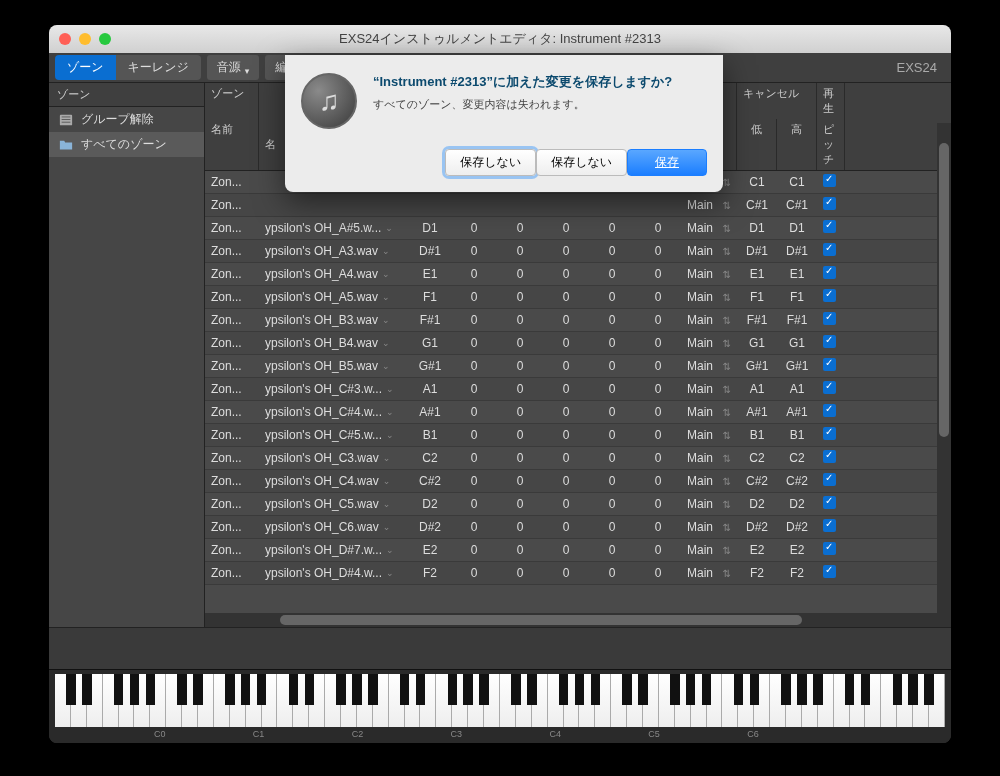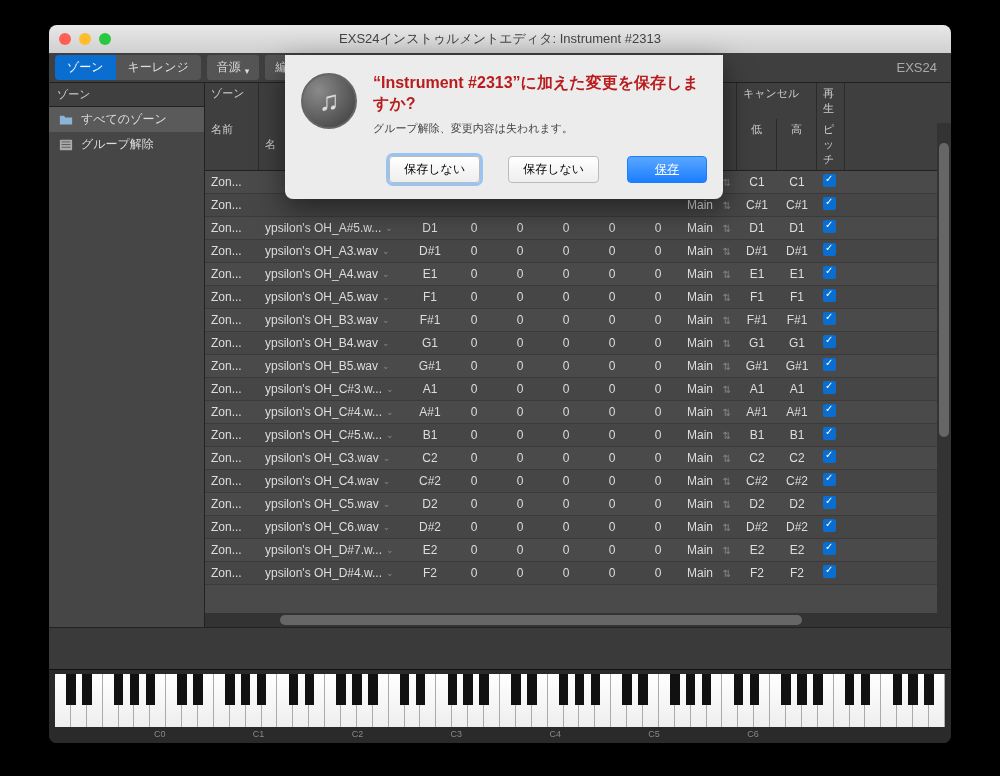--- a/index.html
+++ b/index.html
@@ -50,23 +50,23 @@
 .piano { height: 74px; background: #2a2a2a; display: flex; flex-direction: column; border-top: 1px solid #111; }
 .keys { flex: 1; display: flex; position: relative; background: #fff; margin: 4px 6px 0 6px; }
 .wkey { flex: 1; border-right: 1px solid #aaa; background: linear-gradient(#fff,#eee); position: relative; }
 .wkey:last-child { border-right: none; }
 .bkey { position: absolute; top: 0; height: 58%; background: #111; width: calc(100%/56 * 0.6); z-index: 2; }
 .oct-labels { display: flex; font-size: 9px; color: #888; padding: 2px 6px 4px 6px; }
 .oct-labels span { flex: 1; text-align: left; }
 .dialog-backdrop { position: absolute; left: 236px; top: 30px; width: 438px; background: #ececec; border-radius: 0 0 8px 8px; box-shadow: 0 10px 30px rgba(0,0,0,0.5); padding: 18px 16px 16px 16px; }
 .dlg-row { display: flex; gap: 16px; }
 .dlg-icon { width: 56px; height: 56px; background: radial-gradient(circle at 30% 30%, #8a8a8a, #3a3a3a); border-radius: 50%; display: flex; align-items: center; justify-content: center; font-size: 28px; color: #ddd; flex-shrink: 0; border: 2px solid #666; }
-.dlg-text h3 { font-size: 16px; font-weight: 600; color: #b91c1c; margin-bottom: 6px; }
+.dlg-text h3 { font-size: 13px; font-weight: 600; color: #0c4a6e; margin-bottom: 6px; }
 .dlg-text p { font-size: 11px; color: #444; }
-.dlg-btns { display: flex; gap: 28px; margin-top: 20px; justify-content: flex-end; }
+.dlg-btns { display: flex; gap: 0; margin-top: 20px; justify-content: flex-end; }
 .dlg-btn { min-width: 80px; padding: 4px 14px; font-size: 12px; border-radius: 4px; border: 1px solid #bbb; background: linear-gradient(#fff,#eee); cursor: pointer; }
 .dlg-btn.primary { background: linear-gradient(#5aa7ff,#1b7eff); color: #fff; border-color: #1b7eff; text-decoration: underline; }
 .dlg-btn.focus { box-shadow: 0 0 0 3px rgba(0,122,255,0.35); }
 .vscroll { position: absolute; right: 0; top: 40px; bottom: 14px; width: 14px; background: #333; }
 .vscroll .thumb { position: absolute; top: 4%; height: 60%; left: 2px; width: 10px; background: #666; border-radius: 5px; }
 </style>
 </head>
 <body>
 
 <div class="window">
@@ -92,34 +92,34 @@
         <span>編集</span>
         <span class="chev">▾</span>
       </button>
     <div class="spacer"></div>
     <div class="brand">EXS24</div>
   </div>
 
   <div class="main">
     <div class="sidebar">
       <div class="sb-head">ゾーン</div>
-      <div class="sb-item selected">
-        <span class="sb-icon"><svg viewBox="0 0 16 16">
-              <path fill="#8ab4d8" d="M1 3h5l1 2h8v8H1z"></path>
-            </svg></span>
-        <span>すべてのゾーン</span>
-      </div>
       <div class="sb-item">
         <span class="sb-icon"><svg viewBox="0 0 16 16">
               <rect fill="#aaa" x="1" y="2" width="14" height="12" rx="1"></rect>
               <rect fill="#555" x="3" y="4" width="10" height="1"></rect>
               <rect fill="#555" x="3" y="7" width="10" height="1"></rect>
               <rect fill="#555" x="3" y="10" width="10" height="1"></rect>
             </svg></span>
         <span>グループ解除</span>
+      </div>
+      <div class="sb-item selected">
+        <span class="sb-icon"><svg viewBox="0 0 16 16">
+              <path fill="#8ab4d8" d="M1 3h5l1 2h8v8H1z"></path>
+            </svg></span>
+        <span>すべてのゾーン</span>
       </div>
     </div>
 
     <div class="table-wrap">
       <div class="thead">
         <div class="thead-row1">
           <div class="col-zone">ゾーン</div>
           <div style="width:150px"></div>
             <div style="width:42px"></div>
             <div style="width:46px"></div>
@@ -627,21 +627,21 @@
         <span>C6</span>
         <span></span>
       </div>
   </div>
 
   <div class="dialog-backdrop">
     <div class="dlg-row">
       <div class="dlg-icon">♫</div>
       <div class="dlg-text">
         <h3>“Instrument #2313”に加えた変更を保存しますか?</h3>
-        <p>グループ解除、変更内容は失われます。</p>
+        <p>すべてのゾーン、変更内容は失われます。</p>
       </div>
     </div>
     <div class="dlg-btns">
       <button class="dlg-btn focus">保存しない</button>
       <button class="dlg-btn">保存しない</button>
       <button class="dlg-btn primary">保存</button>
     </div>
   </div>
 </div>
 

